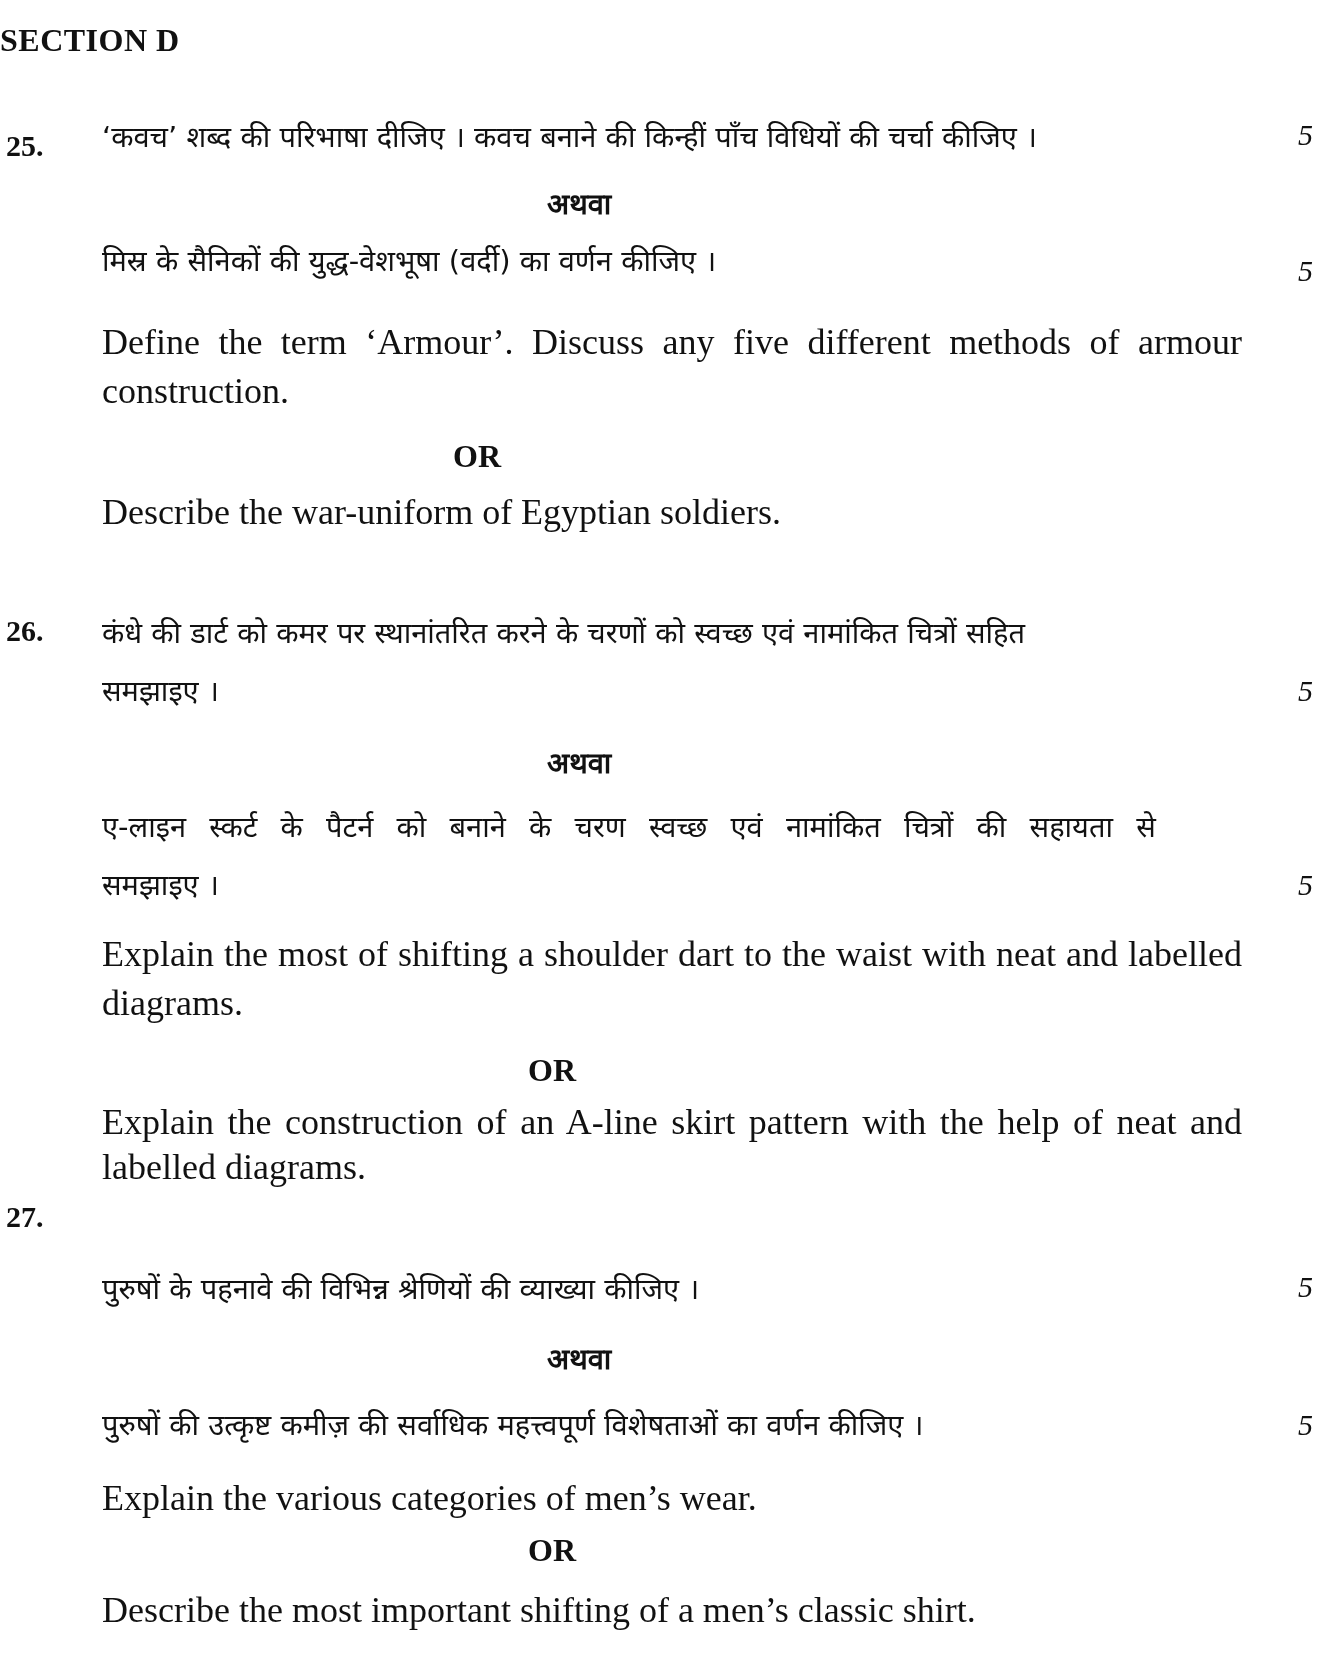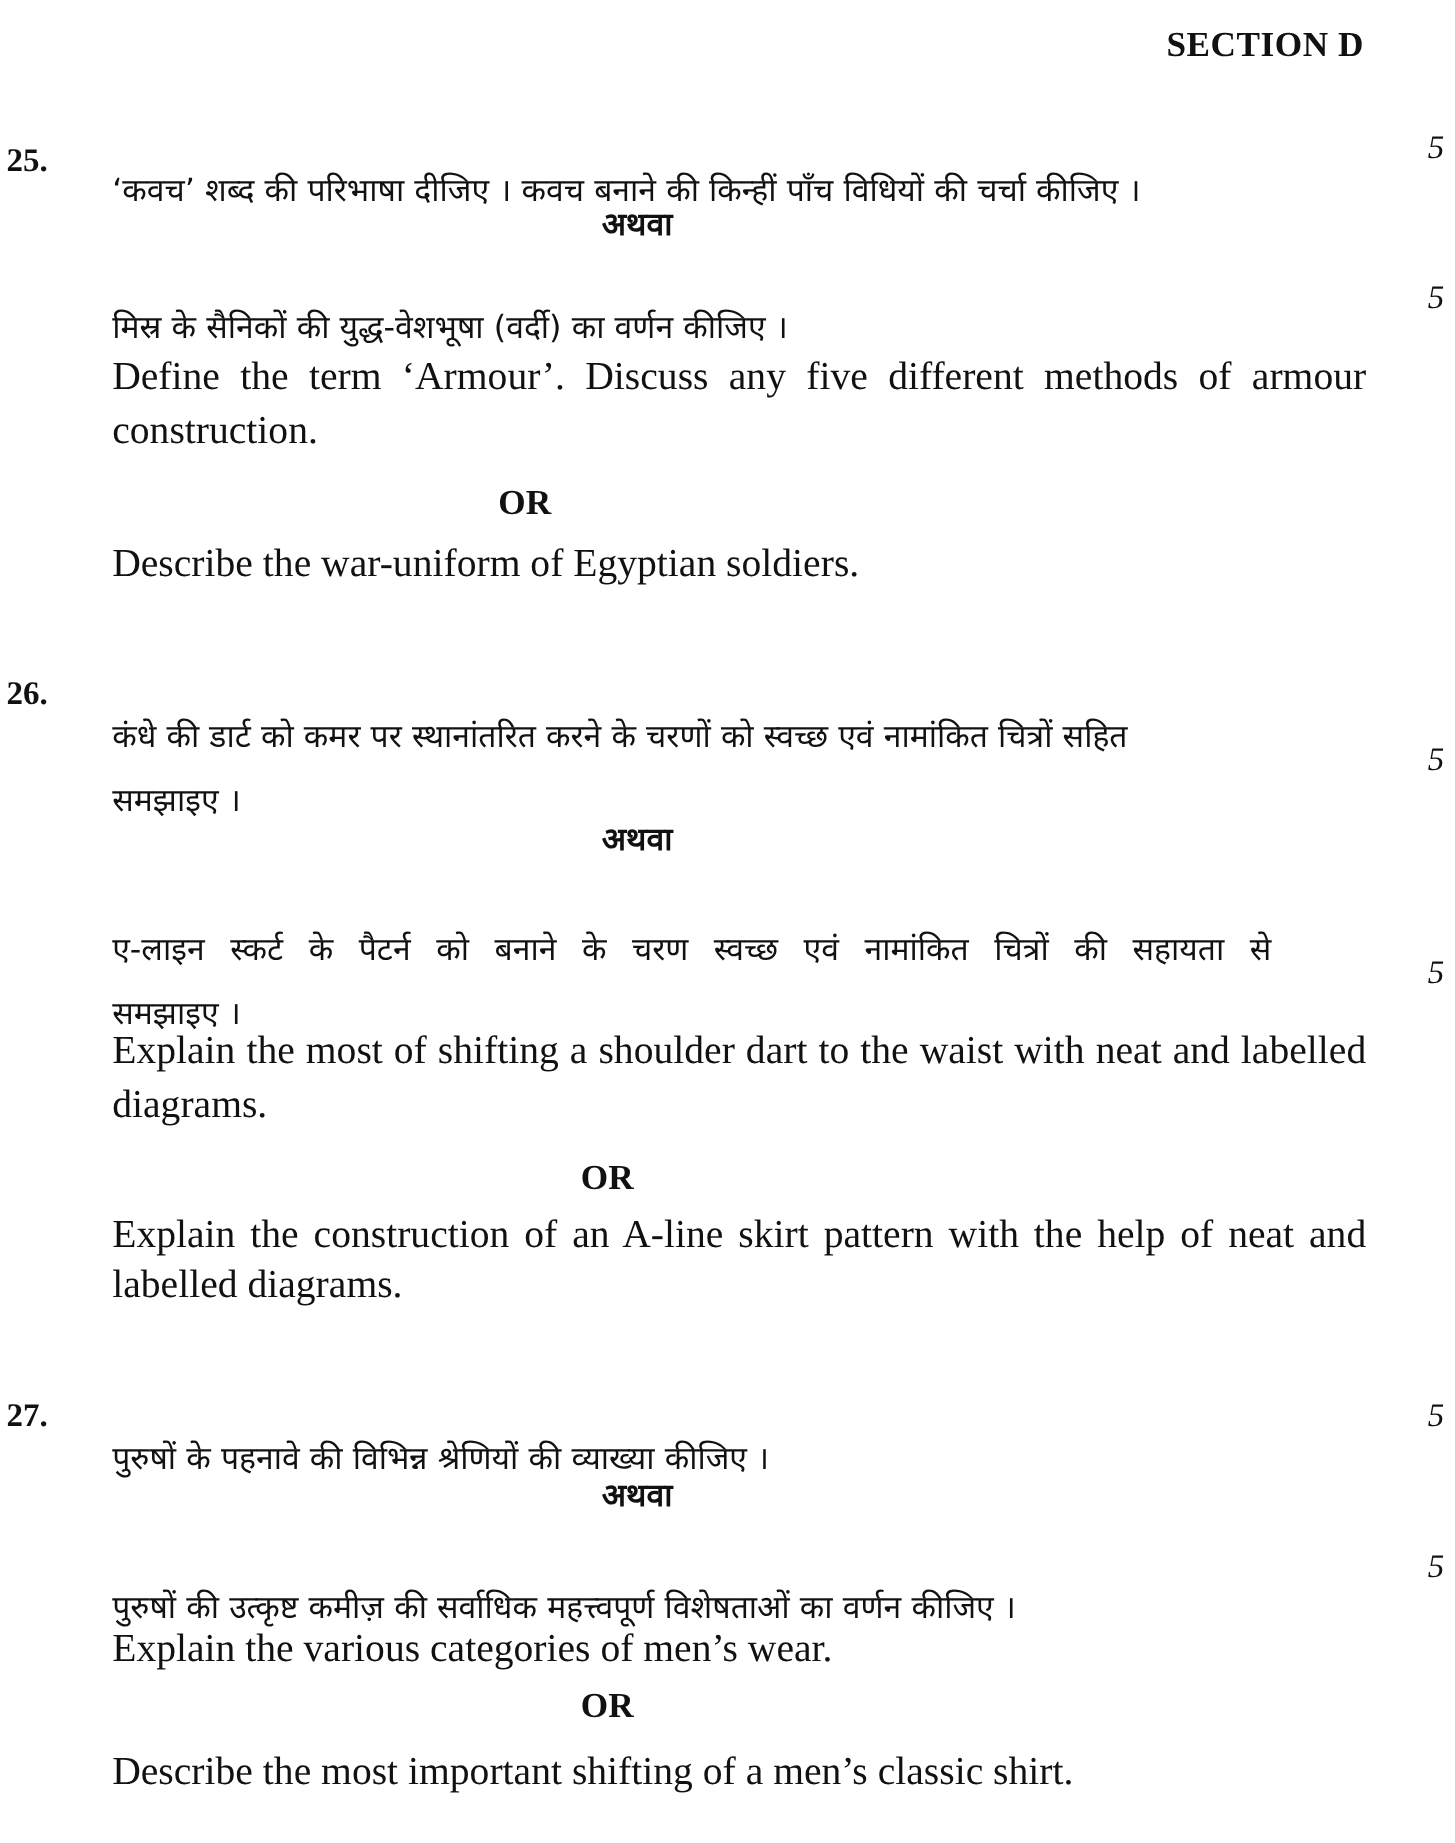--- a/index.html
+++ b/index.html
@@ -1,23 +1,23 @@
 <!DOCTYPE html>
 <html><head>
 <meta charset="utf-8">
 <style>
   html, body { margin: 0; padding: 0; background: #ffffff; }
   body {
     width: 1323px; height: 1675px; position: relative; overflow: hidden;
     color: #111111; font-family: "Liberation Serif", "DejaVu Serif", serif;
   }
   .abs { position: absolute; }
-  .section-title { left: 0; width: 1240px; top: 22px; text-align: right; font-weight: bold; font-size: 32px; letter-spacing: 0.5px; }
+  .section-title { left: 0; width: 1240px; top: 22px; text-align: left; font-weight: bold; font-size: 32px; letter-spacing: 0.5px; }
   .qnum { left: 6px; font-weight: bold; font-size: 30px; }
-  .hindi { left: 102px; width: 1140px; font-size: 29px; font-family: "DejaVu Sans", sans-serif; margin-top: 36px; }
+  .hindi { left: 102px; width: 1140px; font-size: 29px; font-family: "DejaVu Sans", sans-serif; }
   .marks { left: 1298px; font-style: italic; font-size: 30px; }
   .eng { left: 102px; width: 1140px; font-size: 36px; line-height: 49px; text-align: justify; }
   .orline { font-weight: bold; font-size: 32px; }
   .athva { font-weight: bold; font-size: 29px; font-family: "DejaVu Sans", sans-serif; margin-left: 32px; }
 </style>
 </head>
 <body>
 
 <div class="abs section-title">SECTION D</div>
 
@@ -41,21 +41,21 @@
   <div class="abs athva" style="left:515px; top:742px">अथवा</div>
   <div class="abs hindi" style="top:806px; word-spacing:14px">ए-लाइन स्कर्ट के पैटर्न को बनाने के चरण स्वच्छ एवं नामांकित चित्रों की सहायता से</div>
   <div class="abs hindi" style="top:864px">समझाइए ।</div>
   <div class="abs marks" style="top:868px">5</div>
   <div class="abs eng" style="top:930px">Explain the most of shifting a shoulder dart to the waist with neat and labelled diagrams.</div>
   <div class="abs orline" style="left:528px; top:1052px">OR</div>
   <div class="abs eng" style="top:1100px; line-height:45px">Explain the construction of an A-line skirt pattern with the help of neat and labelled diagrams.</div>
 </div>
 
 <div>
-  <div class="abs qnum" style="top:1270px">27.</div>
+  <div class="abs qnum" style="top:1200px">27.</div>
   <div class="abs hindi" style="top:1268px">पुरुषों के पहनावे की विभिन्न श्रेणियों की व्याख्या कीजिए ।</div>
   <div class="abs marks" style="top:1270px">5</div>
   <div class="abs athva" style="left:515px; top:1338px">अथवा</div>
   <div class="abs hindi" style="top:1404px">पुरुषों की उत्कृष्ट कमीज़ की सर्वाधिक महत्त्वपूर्ण विशेषताओं का वर्णन कीजिए ।</div>
   <div class="abs marks" style="top:1408px">5</div>
   <div class="abs eng" style="top:1474px">Explain the various categories of men’s wear.</div>
   <div class="abs orline" style="left:528px; top:1532px">OR</div>
   <div class="abs eng" style="top:1586px">Describe the most important shifting of a men’s classic shirt.</div>
 </div>
 

